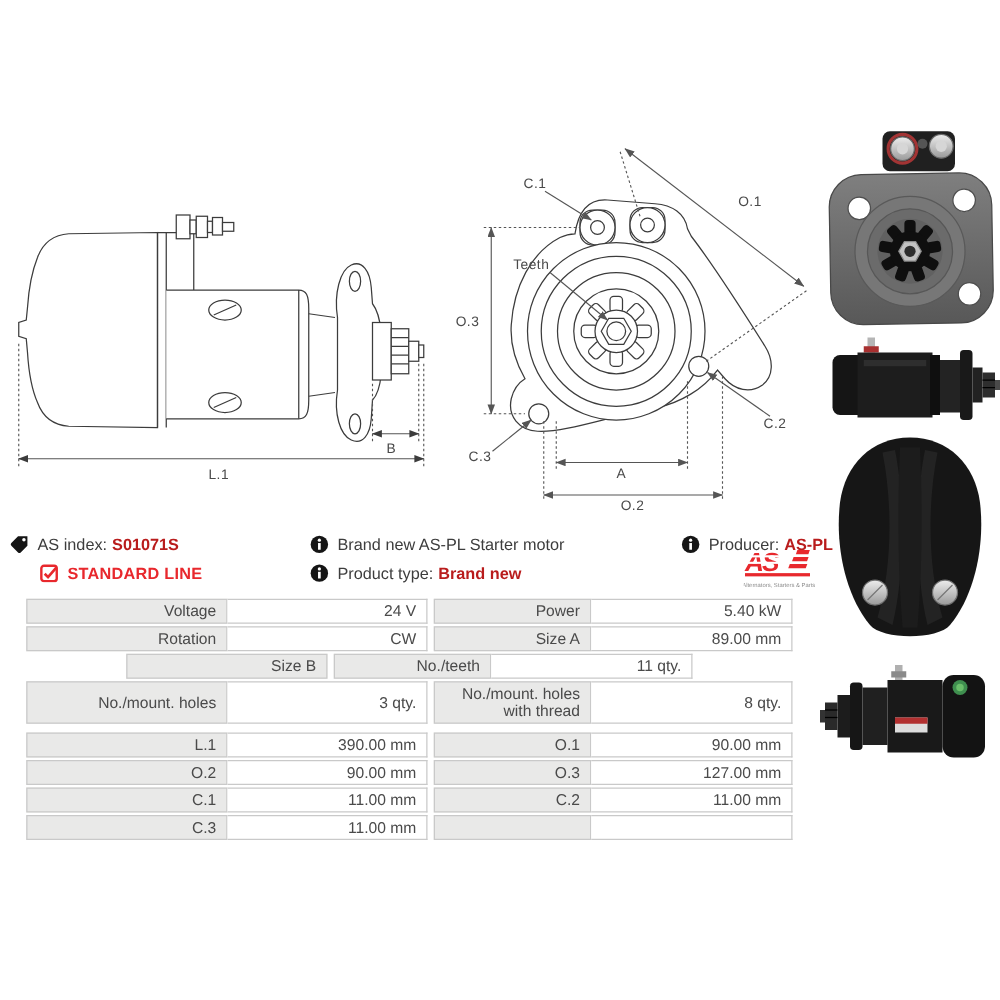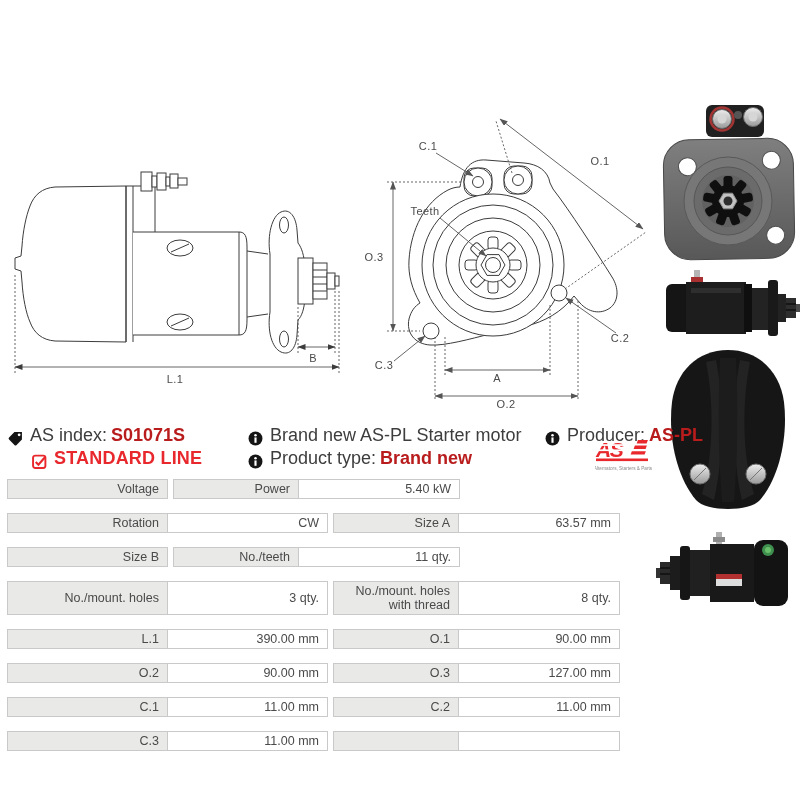--- a/index.html
+++ b/index.html
@@ -1,27 +1,27 @@
 <!DOCTYPE html>
 <html><head>
 <meta charset="utf-8">
 <style>
   html,body{margin:0;padding:0;}
   body{width:800px;height:800px;background:#fff;font-family:"Liberation Sans",sans-serif;position:relative;overflow:hidden;}
   .abs{position:absolute;}
 
   
-  .info-item{position:absolute;display:flex;align-items:flex-end;height:18px;font-size:18px;color:#3d3d3d;white-space:nowrap;}
+  .info-item{position:absolute;display:flex;align-items:flex-start;height:18px;font-size:13px;color:#3d3d3d;white-space:nowrap;}
   .info-item .ic{width:15px;height:15px;margin-right:7px;flex:0 0 auto;}
   .info-item b{color:#b91c1c;font-weight:bold;margin-left:4px;}
   .red-bold{color:#e8282d;font-weight:bold;letter-spacing:.2px;}
 
   
   .spec-table{position:absolute;left:7px;top:479px;width:641px;}
-  .srow{display:flex;margin-bottom:14px;}
+  .srow{display:flex;margin-bottom:2px;justify-content:center;}
   .cell{box-sizing:border-box;border:1px solid #c9c9c9;min-height:20px;display:flex;align-items:center;justify-content:flex-end;text-align:right;padding:1px 8px;font-size:12.5px;color:#4a4a4a;line-height:14px;}
   .lbl{background:#e9e9e8;}
   .val{background:#ffffff;}
   .c1{width:161px;}
   .c2{width:160px;border-left:none;}
   .gap{width:5px;}
   .c3{width:126px;}
   .c4{width:161px;border-left:none;}
   .tall .cell{min-height:34px;}
   .group2{margin-top:7px;}
@@ -308,30 +308,31 @@
     <rect x="43" y="8.6" width="12" height="3.4"></rect>
     <rect x="42" y="14.2" width="14" height="3.4"></rect>
   </g>
   <rect x="1" y="21.5" width="52" height="2.6" fill="#e8282d"></rect>
   <text x="28" y="32.5" text-anchor="middle" font-size="4.7" fill="#8a8a8a">Alternators, Starters &amp; Parts</text>
 </svg>
 
 <div class="spec-table">
   <div class="srow">
     <div class="cell lbl c1">Voltage</div>
+    <div class="cell val c2">24 V</div>
     <div class="gap"></div>
     <div class="cell lbl c3">Power</div>
     <div class="cell val c4">5.40 kW</div>
   </div>
   <div class="srow">
     <div class="cell lbl c1">Rotation</div>
     <div class="cell val c2">CW</div>
     <div class="gap"></div>
     <div class="cell lbl c3">Size A</div>
-    <div class="cell val c4">63.57 mm</div>
+    <div class="cell val c4">89.00 mm</div>
   </div>
   <div class="srow">
     <div class="cell lbl c1">Size B</div>
     <div class="gap"></div>
     <div class="cell lbl c3">No./teeth</div>
     <div class="cell val c4">11 qty.</div>
   </div>
   <div class="srow tall">
     <div class="cell lbl c1">No./mount. holes</div>
     <div class="cell val c2">3 qty.</div>

